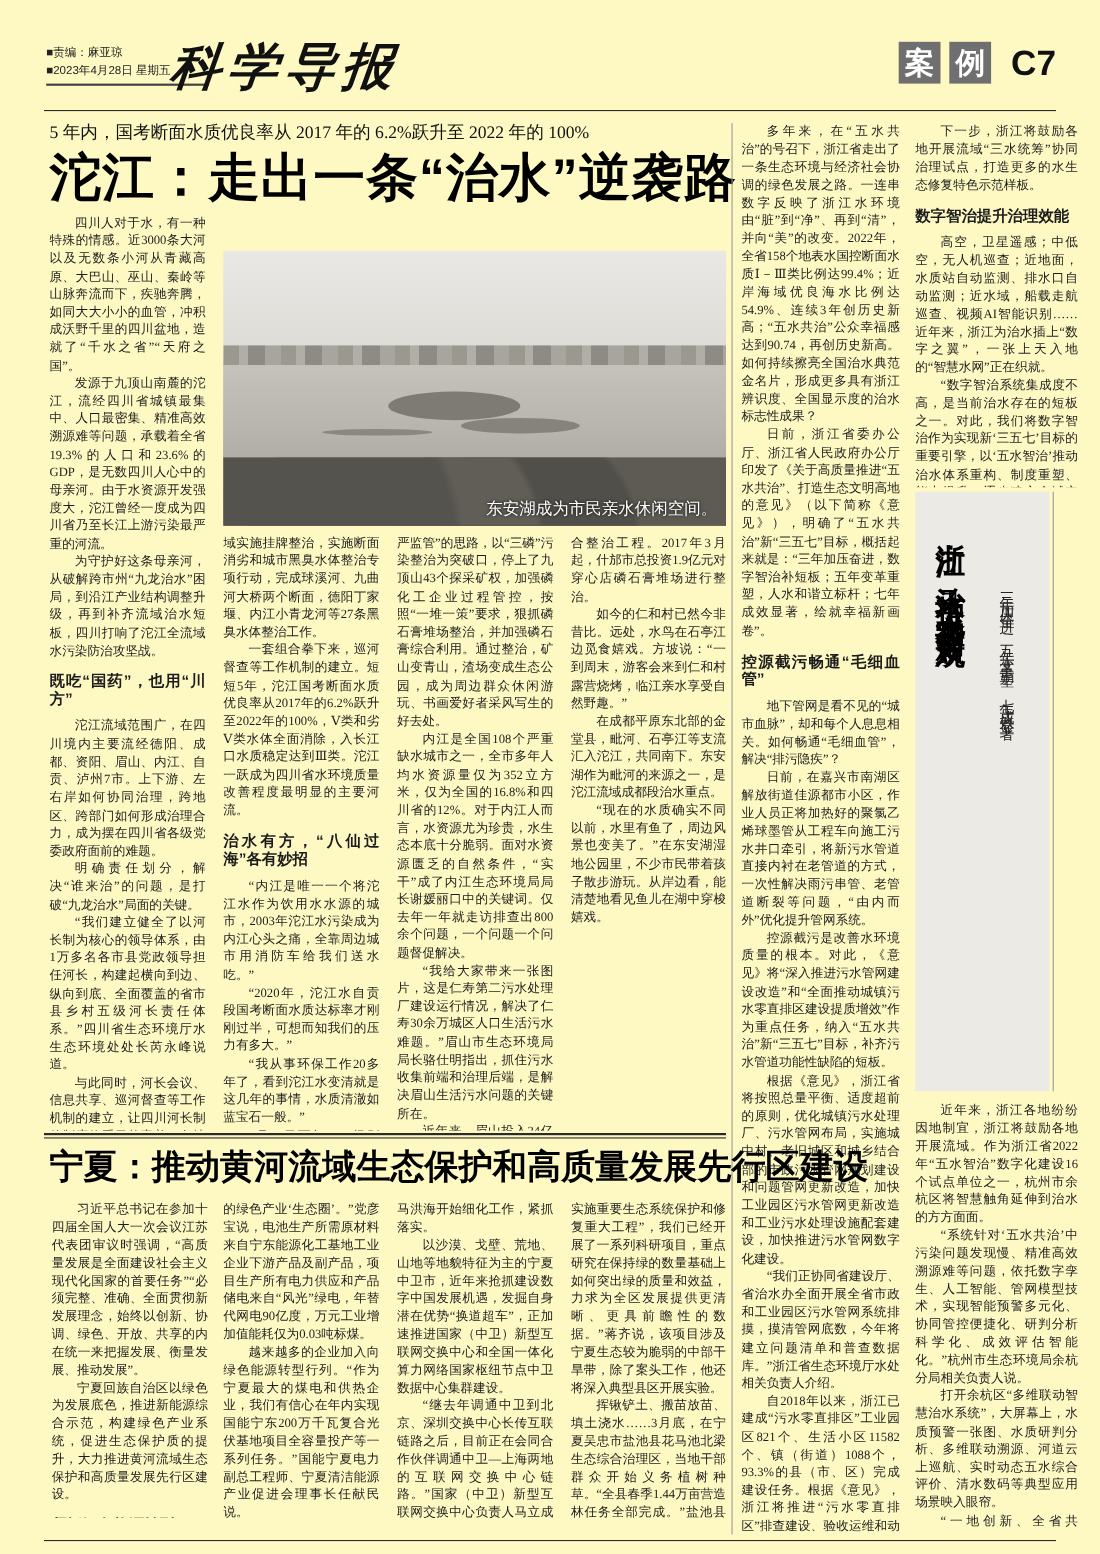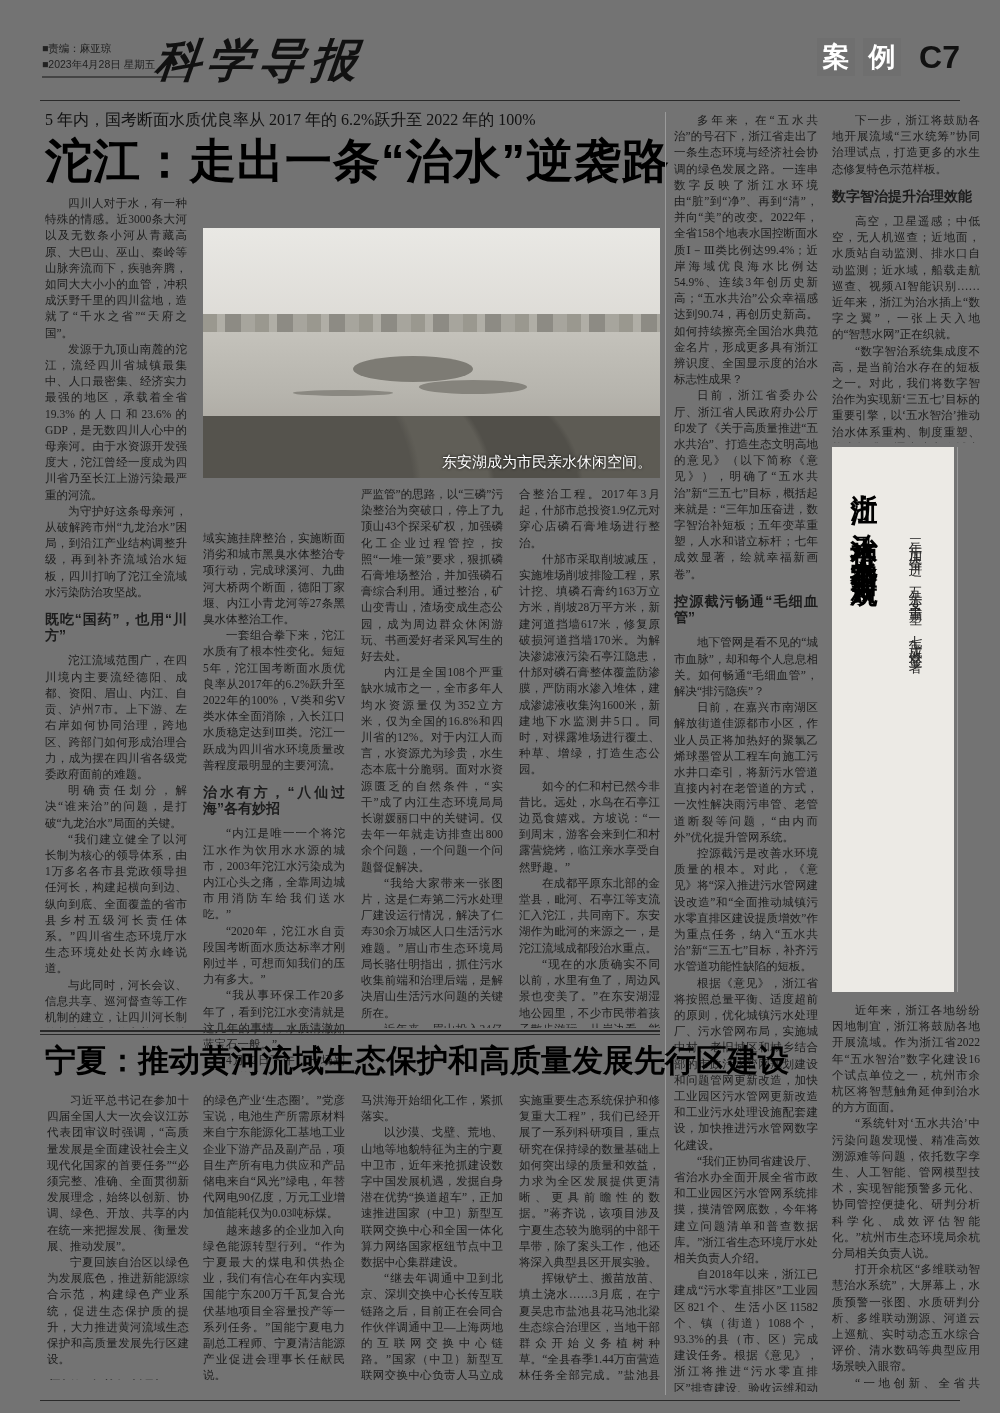--- a/index.html
+++ b/index.html
@@ -1,16 +1,16 @@
 <!DOCTYPE html>
 <html><head>
 <meta charset="utf-8">
 <style>
   html,body{margin:0;padding:0;background:#d8d6d0;}
-  .page{position:relative;width:1000px;height:1413px;margin:0 auto;background:#737373;color:#1c1c1c;
+  .page{position:relative;width:1000px;height:1413px;margin:0 auto;background:#fef9c3;color:#1c1c1c;
         font-family:"Liberation Serif","DejaVu Serif",serif;overflow:hidden;}
   
   .ed-info{position:absolute;left:42px;top:40px;font-size:10.5px;line-height:16px;color:#222;
            border-bottom:2px solid #444;padding-bottom:4px;width:148px;
            font-family:"Liberation Sans","DejaVu Sans",sans-serif;}
   .masthead{position:absolute;left:155px;top:30px;font-size:46px;font-weight:bold;font-style:italic;
             letter-spacing:6px;color:#111;transform:skewX(-6deg);}
   .badge-wrap{position:absolute;right:40px;top:38px;display:flex;align-items:center;gap:8px;}
   .badge-box{width:38px;height:38px;background:#6f6f6f;color:#fff;font-weight:bold;font-size:27px;
              display:flex;align-items:center;justify-content:center;
@@ -84,46 +84,45 @@
   <div class="photo">
     <div class="skyline"></div>
     <div class="water"></div>
     <div class="island"></div>
     <div class="trees"></div>
     <div class="caption">东安湖成为市民亲水休闲空间。</div>
   </div>
 
   <div class="col" style="left:45px;top:195px;width:142px;height:833px;">
       <div class="blk-p">四川人对于水，有一种特殊的情感。近3000条大河以及无数条小河从青藏高原、大巴山、巫山、秦岭等山脉奔流而下，疾驰奔腾，如同大大小小的血管，冲积成沃野千里的四川盆地，造就了“千水之省”“天府之国”。</div>
-      <div class="blk-p">发源于九顶山南麓的沱江，流经四川省城镇最集中、人口最密集、经济实力最强的地区，承载着全省19.3%的人口和23.6%的GDP，是无数四川人心中的母亲河。由于水资源开发强度大，沱江曾经一度成为四川省乃至长江上游污染最严重的河流。</div>
+      <div class="blk-p">发源于九顶山南麓的沱江，流经四川省城镇最集中、人口最密集、精准高效溯源难等问题，承载着全省19.3%的人口和23.6%的GDP，是无数四川人心中的母亲河。由于水资源开发强度大，沱江曾经一度成为四川省乃至长江上游污染最严重的河流。</div>
       <div class="blk-p">为守护好这条母亲河，从破解跨市州“九龙治水”困局，到沿江产业结构调整升级，再到补齐流域治水短板，四川打响了沱江全流域水污染防治攻坚战。</div>
       <div class="blk-h">既吃“国药”，也用“川方”</div>
       <div class="blk-p">沱江流域范围广，在四川境内主要流经德阳、成都、资阳、眉山、内江、自贡、泸州7市。上下游、左右岸如何协同治理，跨地区、跨部门如何形成治理合力，成为摆在四川省各级党委政府面前的难题。</div>
       <div class="blk-p">明确责任划分，解决“谁来治”的问题，是打破“九龙治水”局面的关键。</div>
       <div class="blk-p">“我们建立健全了以河长制为核心的领导体系，由1万多名各市县党政领导担任河长，构建起横向到边、纵向到底、全面覆盖的省市县乡村五级河长责任体系。”四川省生态环境厅水生态环境处处长芮永峰说道。</div>
       <div class="blk-p">与此同时，河长会议、信息共享、巡河督查等工作机制的建立，让四川河长制的制度体系日趋完善。各地各级河长巡河巡湖20余万次，查找整改河湖问题40余万个，实现河湖管护任务落地见效。</div>
     </div>
-  <div class="col" style="left:203px;top:486px;width:142px;height:542px;margin-top:44px;">
+  <div class="col" style="left:203px;top:486px;width:142px;height:542px;">
       <div class="blk-p cont">域实施挂牌整治，实施断面消劣和城市黑臭水体整治专项行动，完成球溪河、九曲河大桥两个断面，德阳丁家堰、内江小青龙河等27条黑臭水体整治工作。</div>
-      <div class="blk-p">一套组合拳下来，沱江水质有了根本性变化。短短5年，沱江国考断面水质优良率从2017年的6.2%跃升至2022年的100%，Ⅴ类和劣Ⅴ类水体全面消除，入长江口水质稳定达到Ⅲ类。沱江一跃成为四川省水环境质量改善程度最明显的主要河流。</div>
+      <div class="blk-p">一套组合拳下来，巡河督查等工作机制的建立。短短5年，沱江国考断面水质优良率从2017年的6.2%跃升至2022年的100%，Ⅴ类和劣Ⅴ类水体全面消除，入长江口水质稳定达到Ⅲ类。沱江一跃成为四川省水环境质量改善程度最明显的主要河流。</div>
       <div class="blk-h">治水有方，“八仙过海”各有妙招</div>
       <div class="blk-p">“内江是唯一一个将沱江水作为饮用水水源的城市，2003年沱江水污染成为内江心头之痛，全靠周边城市用消防车给我们送水吃。”</div>
       <div class="blk-p">“2020年，沱江水自贡段国考断面水质达标率才刚刚过半，可想而知我们的压力有多大。”</div>
       <div class="blk-p">“我从事环保工作20多年了，看到沱江水变清就是这几年的事情，水质清澈如蓝宝石一般。”</div>
       <div class="blk-p">4月12日下午，一场别开生面的情况介绍会在成都召开。来自成都、自贡、泸州、德阳、内江、眉山、资阳7地生态环境局局长齐聚一堂，围绕沱江污染治理分享当地的“治水经”。</div>
     </div>
   <div class="col" style="left:361px;top:486px;width:142px;height:542px;">
       <div class="blk-p cont">严监管”的思路，以“三磷”污染整治为突破口，停上了九顶山43个探采矿权，加强磷化工企业过程管控，按照“一堆一策”要求，狠抓磷石膏堆场整治，并加强磷石膏综合利用。通过整治，矿山变青山，渣场变成生态公园，成为周边群众休闲游玩、书画爱好者采风写生的好去处。</div>
       <div class="blk-p">内江是全国108个严重缺水城市之一，全市多年人均水资源量仅为352立方米，仅为全国的16.8%和四川省的12%。对于内江人而言，水资源尤为珍贵，水生态本底十分脆弱。面对水资源匮乏的自然条件，“实干”成了内江生态环境局局长谢媛丽口中的关键词。仅去年一年就走访排查出800余个问题，一个问题一个问题督促解决。</div>
       <div class="blk-p">“我给大家带来一张图片，这是仁寿第二污水处理厂建设运行情况，解决了仁寿30余万城区人口生活污水难题。”眉山市生态环境局局长骆仕明指出，抓住污水收集前端和治理后端，是解决眉山生活污水问题的关键所在。</div>
       <div class="blk-p">近年来，眉山投入24亿元，在球溪河流域建设95座城镇污水处理厂，新增乡镇污水管网460公里，新建各类农村生活污水处理设施11.3万余处，93%的行政村已经具备农村生活污水处理能力。</div>
     </div>
   <div class="col" style="left:519px;top:486px;width:141px;height:542px;">
       <div class="blk-p cont">合整治工程。2017年3月起，什邡市总投资1.9亿元对穿心店磷石膏堆场进行整治。</div>
-      <div class="blk-p">什邡市采取削坡减压，实施堆场削坡排险工程，累计挖、填磷石膏约163万立方米，削坡28万平方米，新建河道挡墙617米，修复原破损河道挡墙170米。为解决渗滤液污染石亭江隐患，什邡对磷石膏整体覆盖防渗膜，严防雨水渗入堆体，建成渗滤液收集沟1600米，新建地下水监测井5口。同时，对裸露堆场进行覆土、种草、增绿，打造生态公园。</div>
       <div class="blk-p">如今的仁和村已然今非昔比。远处，水鸟在石亭江边觅食嬉戏。方坡说：“一到周末，游客会来到仁和村露营烧烤，临江亲水享受自然野趣。”</div>
       <div class="blk-p">在成都平原东北部的金堂县，毗河、石亭江等支流汇入沱江，共同南下。东安湖作为毗河的来源之一，是沱江流域成都段治水重点。</div>
       <div class="blk-p">“现在的水质确实不同以前，水里有鱼了，周边风景也变美了。”在东安湖湿地公园里，不少市民带着孩子散步游玩。从岸边看，能清楚地看见鱼儿在湖中穿梭嬉戏。</div>
     </div>
 
   <div class="dbl-rule"></div>
   <div class="vrule-main"></div>
 
   <div class="col" style="left:674px;top:112px;width:144px;height:1280px;">
       <div class="blk-p">多年来，在“五水共治”的号召下，浙江省走出了一条生态环境与经济社会协调的绿色发展之路。一连串数字反映了浙江水环境由“脏”到“净”、再到“清”，并向“美”的改变。2022年，全省158个地表水国控断面水质Ⅰ－Ⅲ类比例达99.4%；近岸海域优良海水比例达54.9%、连续3年创历史新高；“五水共治”公众幸福感达到90.74，再创历史新高。如何持续擦亮全国治水典范金名片，形成更多具有浙江辨识度、全国显示度的治水标志性成果？</div>

